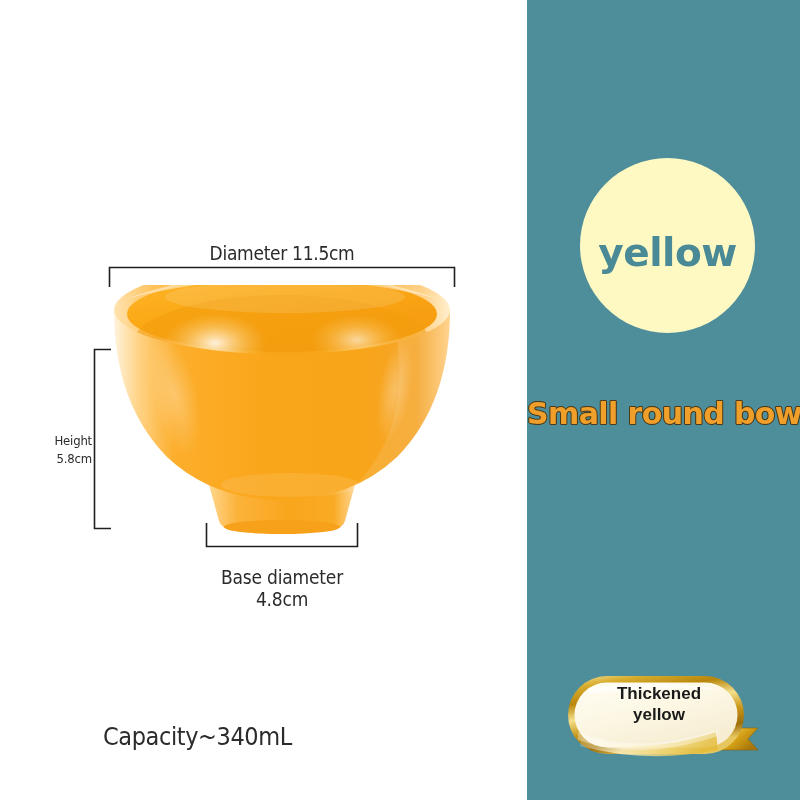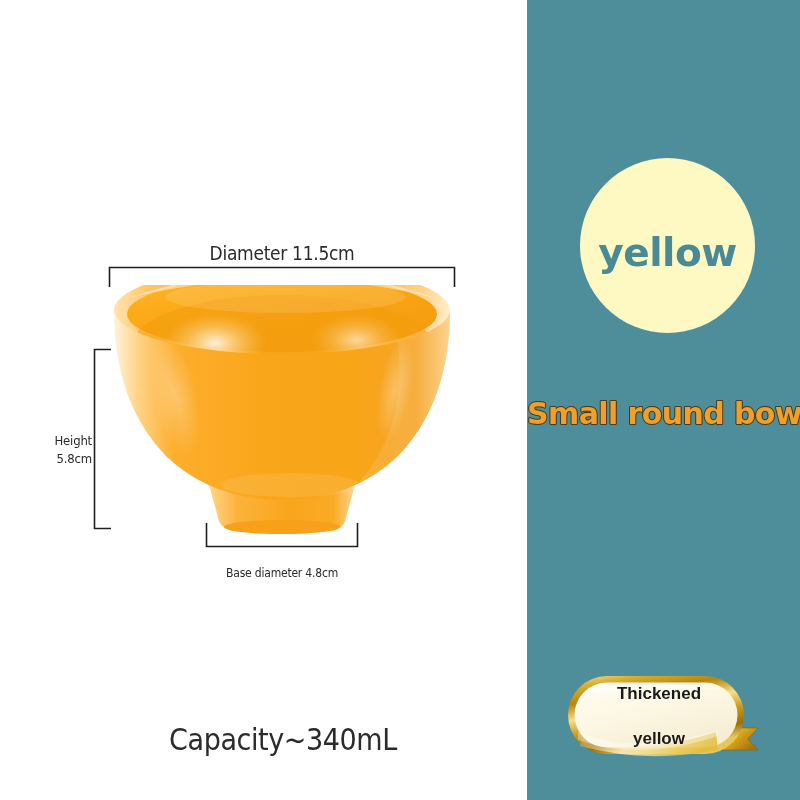--- a/index.html
+++ b/index.html
@@ -85,21 +85,21 @@
   }
   .gold-badge-text {
     position: absolute;
     left: 10px;
     top: 12px;
     width: 166px;
     height: 66px;
     display: flex;
     flex-direction: column;
     align-items: center;
-    justify-content: space-between;
+    justify-content: flex-start;
     text-align: center;
     font-family: "Liberation Sans", sans-serif;
     font-size: 17px;
     font-weight: bold;
     color: #1a1a1a;
     line-height: 1.22;
     pointer-events: none;
   }
 
   
@@ -132,40 +132,40 @@
     width: 340px;
     text-align: center;
     font-size: 19px;
     letter-spacing: -0.3px;
   }
   .dim-base {
     left: 196px;
     top: 566px;
     width: 172px;
     text-align: center;
-    font-size: 12px;
+    font-size: 19px;
     letter-spacing: -0.2px;
   }
   .dim-height {
     left: 44px;
     top: 432px;
     width: 48px;
     text-align: right;
     font-size: 13px;
     line-height: 1.35;
     letter-spacing: -0.2px;
   }
   .capacity-text {
     position: absolute;
     left: 103px;
     top: 722px;
     width: 360px;
-    text-align: center;
+    text-align: left;
     font-family: "DejaVu Sans Condensed", "DejaVu Sans", sans-serif;
-    font-size: 30px;
+    font-size: 25px;
     color: #2b2b2b;
     letter-spacing: -0.4px;
   }
 
   .bracket {
     position: absolute;
     pointer-events: none;
   }
   .bracket svg { display: block; }
 

